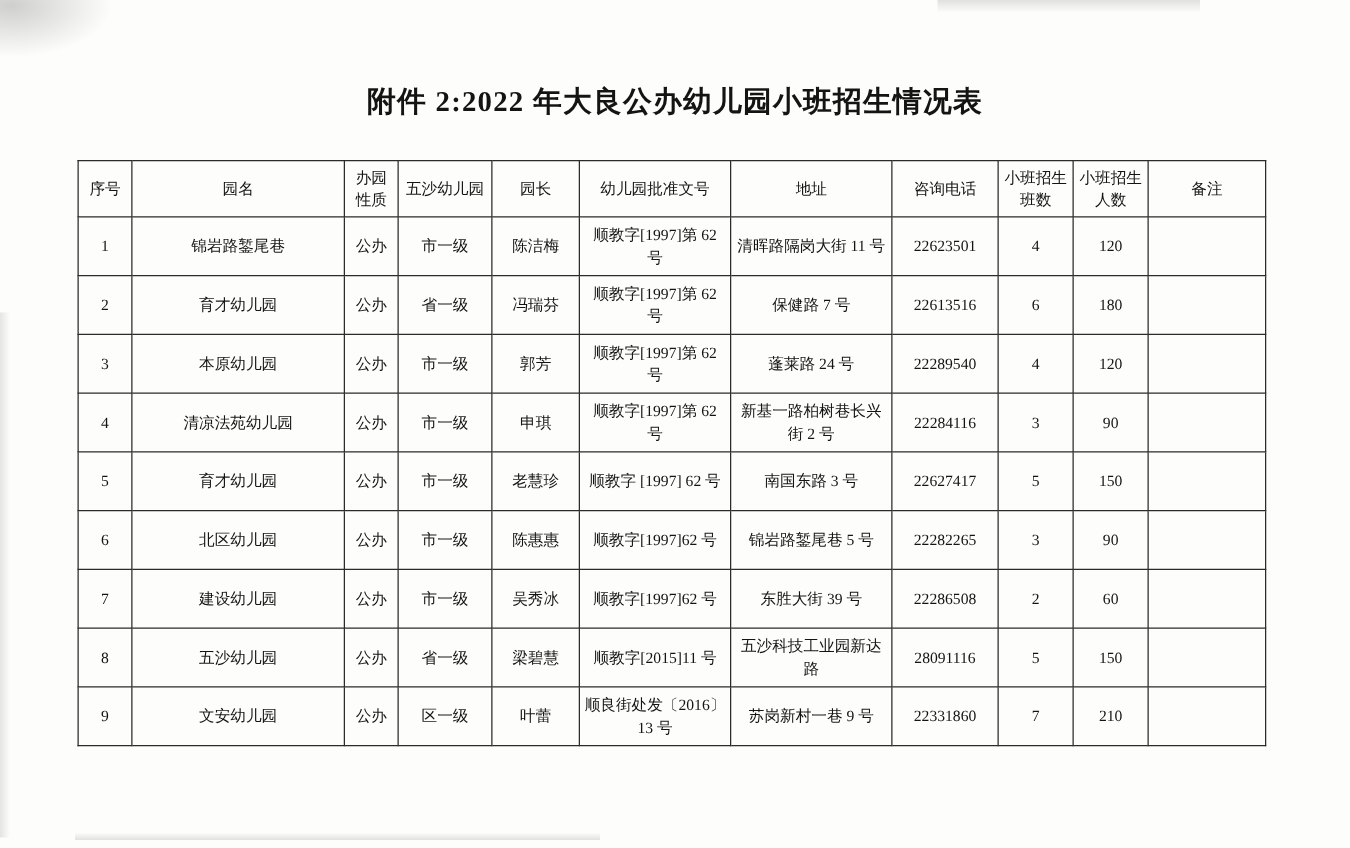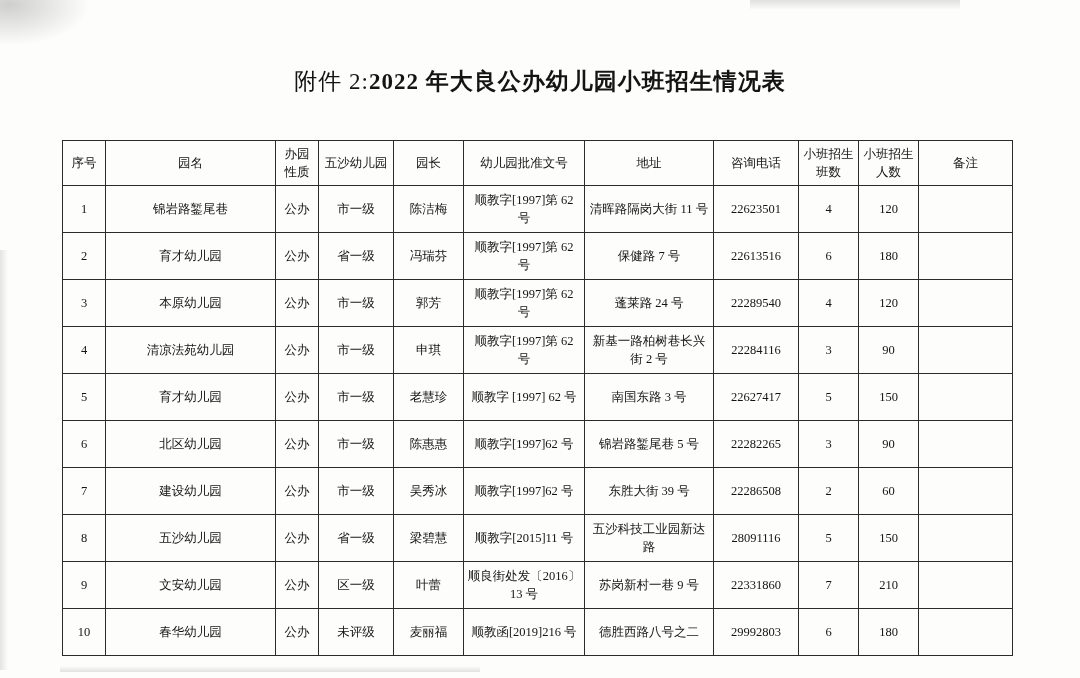--- a/index.html
+++ b/index.html
@@ -22,25 +22,25 @@
   .artifact-bottom{left:60px;top:666px;width:420px;height:6px;
     background:linear-gradient(to bottom, rgba(180,180,180,0), rgba(160,160,160,.30));}
 
   .title-wrap{
     position:absolute;left:0;top:66px;width:1080px;
     text-align:center;
     font-size:23px;
     letter-spacing:1px;
     white-space:nowrap;
   }
-  .title-prefix{font-weight:normal;}
+  .title-prefix{font-weight:bold;}
   .title-main{font-weight:bold;font-family:Liberation Serif, serif;}
 
   table.roster{
-    position:absolute;left:62px;top:140px;
+    position:absolute;left:62px;top:128px;
     width:950px;
     border-collapse:collapse;
     table-layout:fixed;
     background:transparent;
   }
   .roster th,.roster td{
     border:1px solid #2b2b2b;
     font-size:12.5px;
     text-align:center;
     vertical-align:middle;
@@ -210,27 +210,14 @@
       <td>公办</td>
       <td>区一级</td>
       <td>叶蕾</td>
       <td>顺良街处发〔2016〕13 号</td>
       <td>苏岗新村一巷 9 号</td>
       <td>22331860</td>
       <td>7</td>
       <td>210</td>
       <td></td>
     </tr>
-    <tr>
-      <td>10</td>
-      <td>春华幼儿园</td>
-      <td>公办</td>
-      <td>未评级</td>
-      <td>麦丽福</td>
-      <td>顺教函[2019]216 号</td>
-      <td>德胜西路八号之二</td>
-      <td>29992803</td>
-      <td>6</td>
-      <td>180</td>
-      <td></td>
-    </tr>
   </tbody>
 </table>
 
 </body></html>

